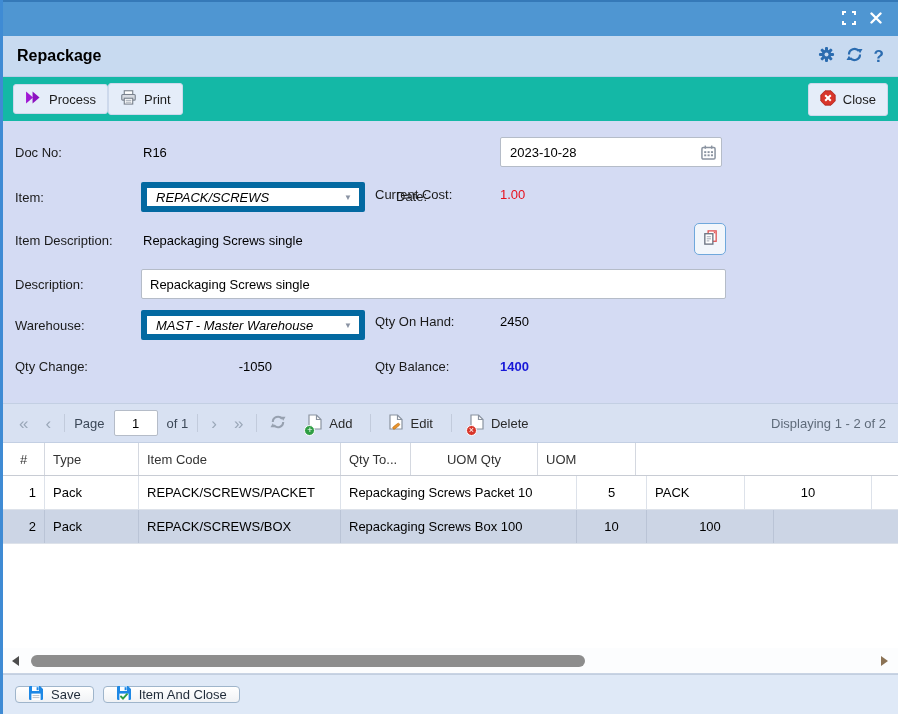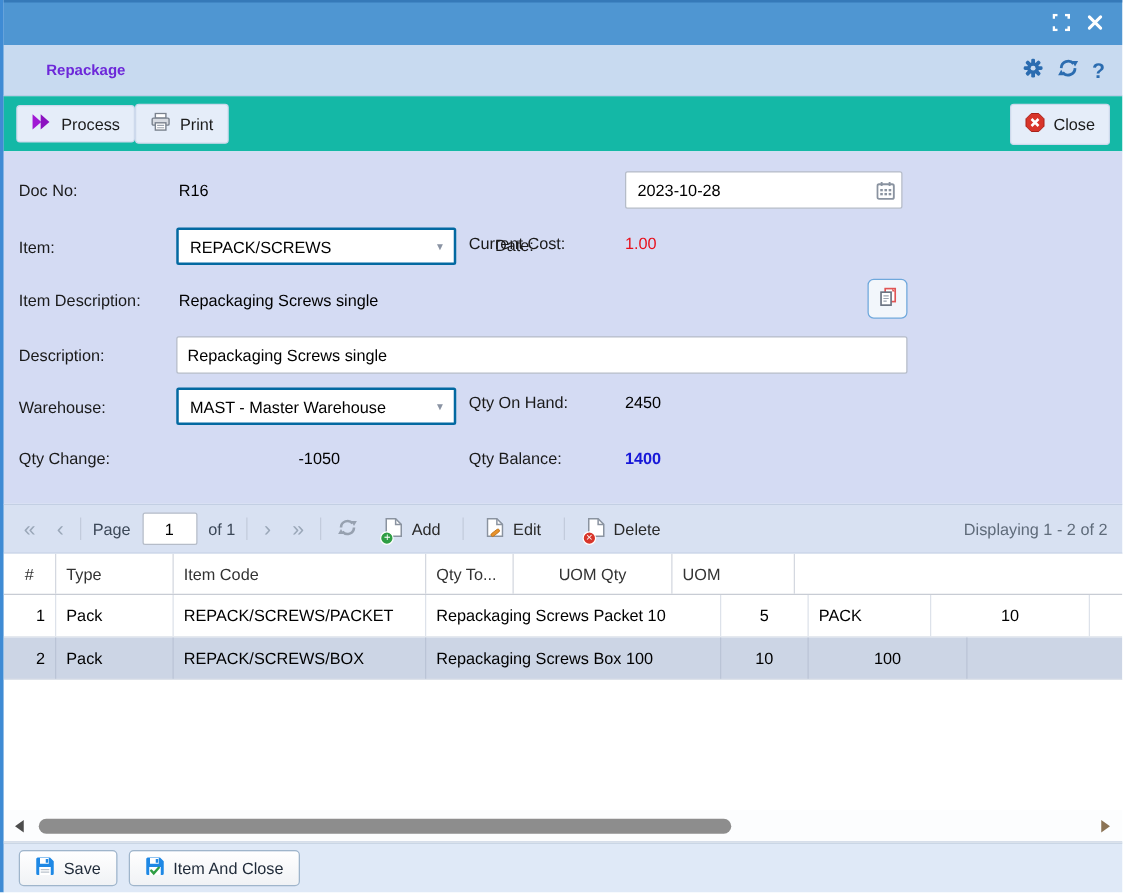--- a/index.html
+++ b/index.html
@@ -8,41 +8,41 @@
   .window { width:898px; height:714px; border-left:3px solid #3f8bd4; display:flex; flex-direction:column; }
 
   
   .titlebar { height:36px; background:#4f96d2; border-top:2px solid #3579b8; flex:0 0 auto;
     display:flex; align-items:center; justify-content:flex-end; gap:14px; padding-right:16px; }
   .titlebar .tbtn { background:none; border:none; cursor:pointer; display:flex; align-items:center; }
 
   
   .header { height:41px; background:#c8daf0; flex:0 0 auto; display:flex; align-items:center;
     padding:0 14px; border-bottom:1px solid #b9cce6; }
-  .header .title { font-size:12px; font-weight:bold; color:#6d28d9;margin-left:20px; }
+  .header .title { font-size:16px; font-weight:bold; color:#000000; }
   .header .spacer { flex:1; }
   .header .hbtn { background:none; border:none; cursor:pointer; display:flex; align-items:center; margin-left:11px; }
   .help-glyph { color:#2b6cb0; font-size:17px; font-weight:bold; line-height:1; }
 
   
   .toolbar { height:44px; background:#14b8a6; flex:0 0 auto; display:flex; align-items:center;
     padding:0 10px; }
   .tool-btn { display:flex; align-items:center; gap:7px; padding:6px 11px; font-size:13px; color:#1c1c1c;
     background:#e5edf9; border:1px solid #cdd9ec; border-radius:3px; cursor:pointer;
     font-family:"Liberation Sans", sans-serif; }
   .toolbar .spacer { flex:1; }
 
   
   .form { height:282px; background:#d4dbf3; flex:0 0 auto; position:relative; font-size:13px; color:#1a1a1a; }
   .flabel { position:absolute; white-space:nowrap; }
   .fvalue { position:absolute; white-space:nowrap; color:#000; }
   .text-input { position:absolute; border:1px solid #b5bcc8; background:#fff; font-size:13px;
     padding:0 8px; color:#000; font-family:"Liberation Sans", sans-serif; border-radius:2px; }
-  .combo { position:absolute; border:2px solid #0369a1; background:#fff; border-radius:2px;
-    display:flex; align-items:center; cursor:pointer; }
+  .combo { position:absolute; border:6px solid #0369a1; background:#fff; border-radius:2px;
+    display:flex; align-items:center; cursor:pointer;font-style:italic; }
   .combo .combo-text { flex:1; padding:0 9px; font-size:13px; color:#000; white-space:nowrap; overflow:hidden; }
   .combo .arrow { width:22px; text-align:center; color:#8a93a3; font-size:8px; }
   .datefield { position:absolute; border:1px solid #b5bcc8; background:#fff; border-radius:2px;
     display:flex; align-items:center;justify-content:space-between; }
   .datefield input { flex:1; border:none; outline:none; font-size:13px; padding:0 9px; color:#000;
     font-family:"Liberation Sans", sans-serif; background:transparent; }
   .datefield .cal { width:26px; display:flex; justify-content:center; cursor:pointer; }
   .icon-btn { position:absolute; width:32px; height:32px; background:#f2f6fb; border:1px solid #6fa8dc;
     border-radius:5px; display:flex; align-items:center; justify-content:center; cursor:pointer; }
   .red { color:#e8101c; }
@@ -84,21 +84,21 @@
   .sb-arrow-left { position:absolute; left:9px; top:8px; width:0; height:0; cursor:pointer;
     border-top:5px solid transparent; border-bottom:5px solid transparent; border-right:7px solid #4d4d4d; }
   .sb-thumb { position:absolute; left:28px; top:7px; width:554px; height:12px; background:#8d8d8d;
     border-radius:6px; cursor:grab; }
   .sb-arrow-right { position:absolute; right:10px; top:8px; width:0; height:0; cursor:pointer;
     border-top:5px solid transparent; border-bottom:5px solid transparent; border-left:7px solid #8b7355; }
 
   
   .footer { flex:1; background:#dfe9f7; border-top:1px solid #c3cfe0; display:flex; align-items:center;
     gap:9px; padding:0 12px; }
-  .f-btn { display:flex; align-items:center; gap:7px; height:29px; padding:0 12px; font-size:13px; color:#1f2a38;
+  .f-btn { display:flex; align-items:center; gap:7px; height:17px; padding:0 12px; font-size:13px; color:#1f2a38;
     background:linear-gradient(#ffffff,#f0f2f5); border:1px solid #9fb5cb; border-radius:4px; cursor:pointer;
     font-family:"Liberation Sans", sans-serif; }
 </style>
 </head>
 <body>
 
 <div class="window">
 
   <div class="titlebar">
     <button class="tbtn">

